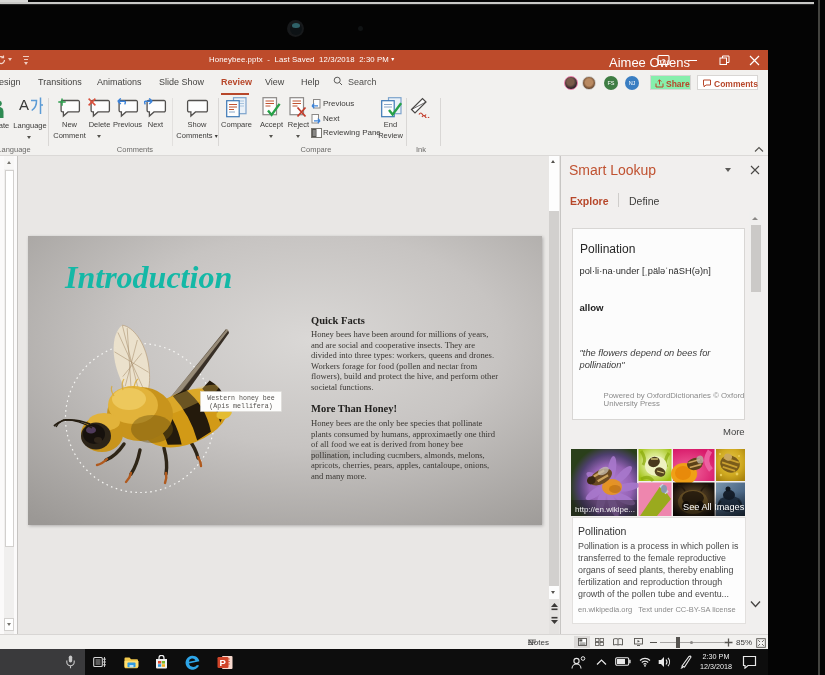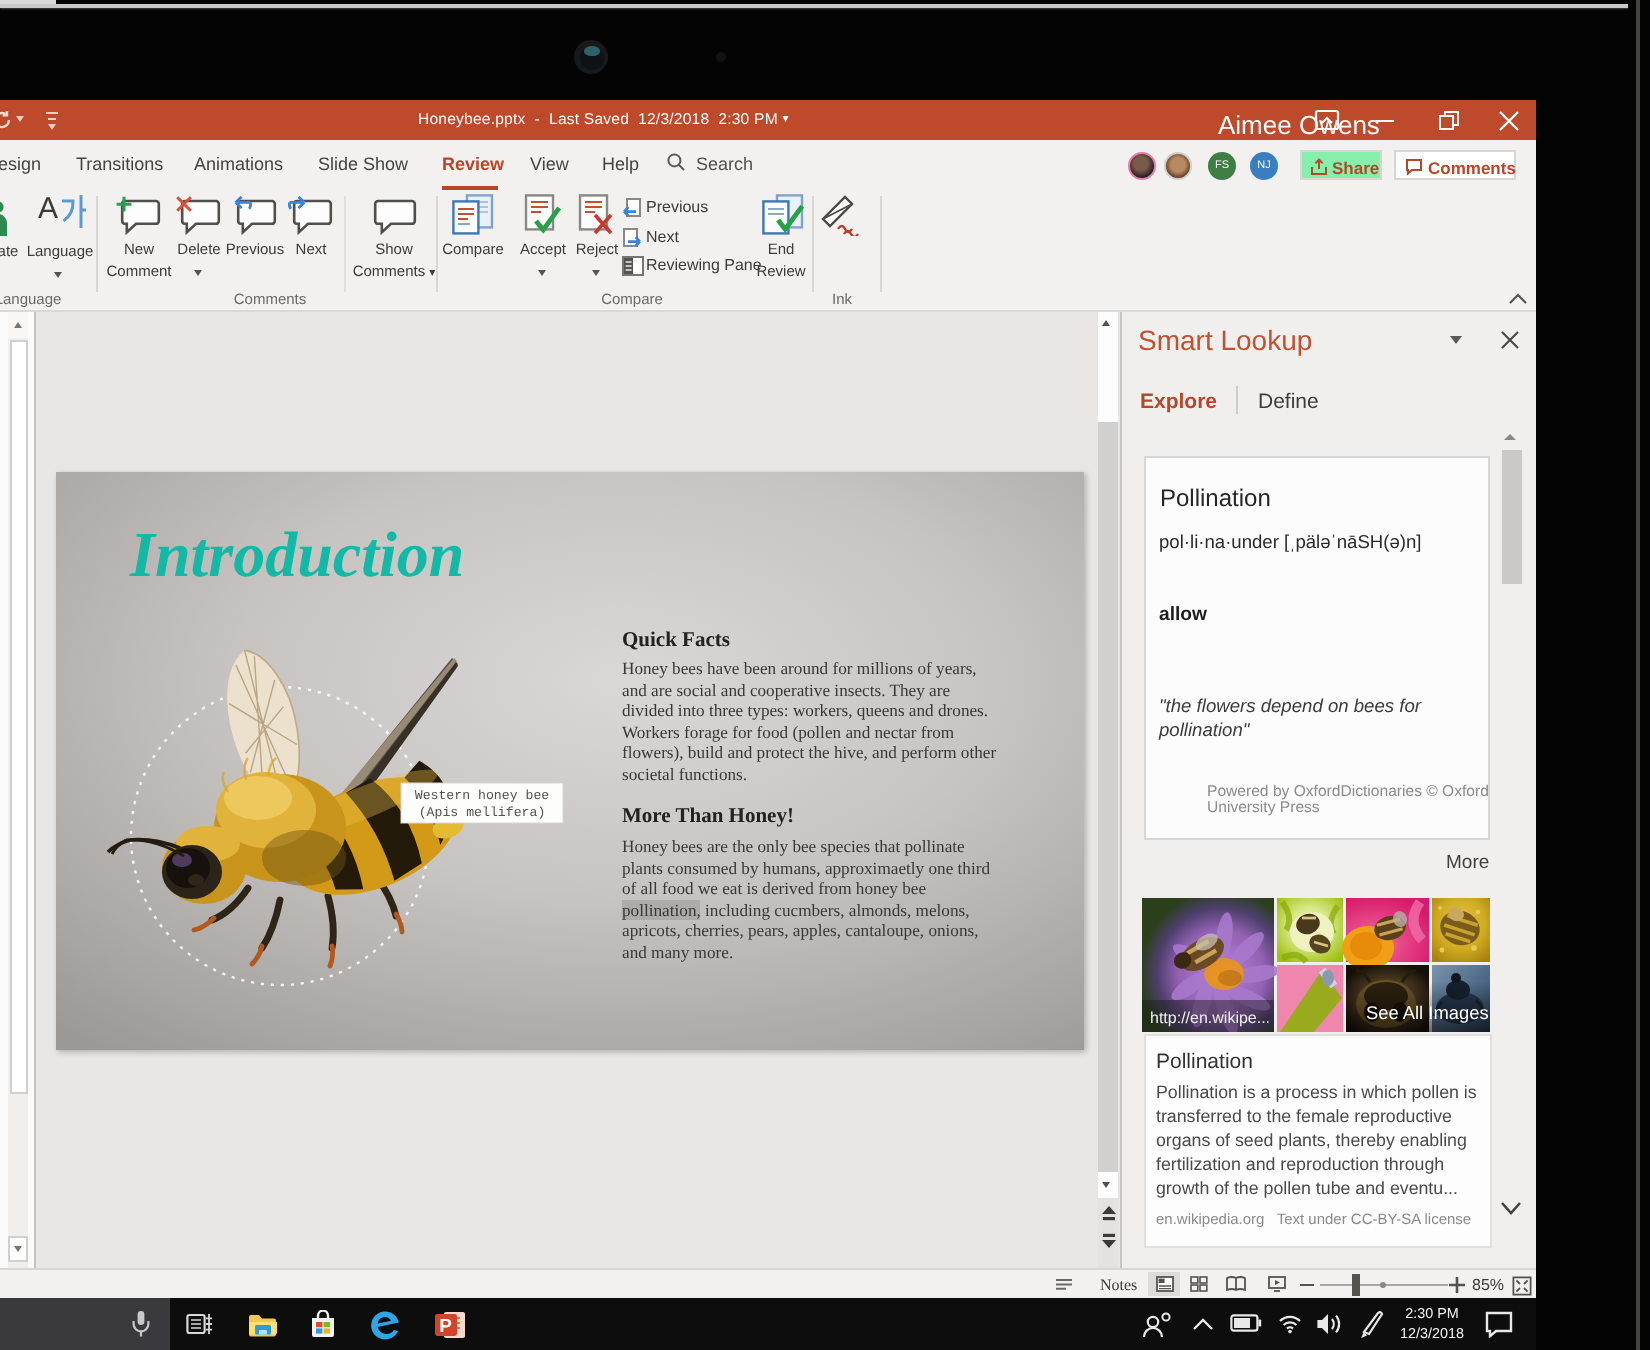--- a/index.html
+++ b/index.html
@@ -446,21 +446,21 @@
     <div class="a" style="left:5px;top:7px;font-size:10.5px;color:#333;">Pollination</div>
     <div class="a" style="left:5px;top:21.5px;font-size:8.9px;line-height:12.1px;color:#4a4a4a;white-space:nowrap;">Pollination is a process in which pollen is<br>transferred to the female reproductive<br>organs of seed plants, thereby enabling<br>fertilization and reproduction through<br>growth of the pollen tube and eventu...</div>
     <div class="a" style="left:5px;top:86.5px;font-size:7.5px;color:#8a8a8a;white-space:nowrap;">en.wikipedia.org&nbsp;&nbsp; Text under CC-BY-SA license</div>
   </div>
 </div>
 
 <div class="a" style="left:0;top:634px;width:768px;height:14.5px;background:#f2f1ef;border-top:1px solid #d8d6d4;">
   <svg class="a" style="left:527px;top:3.5px;" width="10" height="8" viewBox="0 0 10 8">
     <path d="M1 1 h8 M1 3.2 h8 M1 5.4 h5" stroke="#6a6866" stroke-width="1"></path>
   </svg>
-  <div class="a" style="left:550px;top:3px;font-size:8px;color:#3b3b3b;font-family:Liberation Serif, serif;">Notes</div>
+  <div class="a" style="left:528px;top:3px;font-size:8px;color:#3b3b3b;">Notes</div>
   <div class="a" style="left:574px;top:1px;width:16px;height:12px;background:#dddbd9;"></div>
   <svg class="a" style="left:578px;top:3px;" width="9" height="8" viewBox="0 0 9 8">
     <rect x="0.5" y="0.5" width="8" height="7" fill="#fff" stroke="#55534f" stroke-width="0.9"></rect>
     <rect x="1.3" y="1.3" width="3" height="2.2" fill="#55534f"></rect>
     <path d="M1.5 5 h6 M1.5 6.3 h6" stroke="#55534f" stroke-width="0.7"></path>
   </svg>
   <svg class="a" style="left:595px;top:3px;" width="9" height="8" viewBox="0 0 9 8">
     <rect x="0.5" y="0.5" width="3.4" height="3" fill="none" stroke="#55534f" stroke-width="0.8"></rect>
     <rect x="5" y="0.5" width="3.4" height="3" fill="none" stroke="#55534f" stroke-width="0.8"></rect>
     <rect x="0.5" y="4.5" width="3.4" height="3" fill="none" stroke="#55534f" stroke-width="0.8"></rect>

